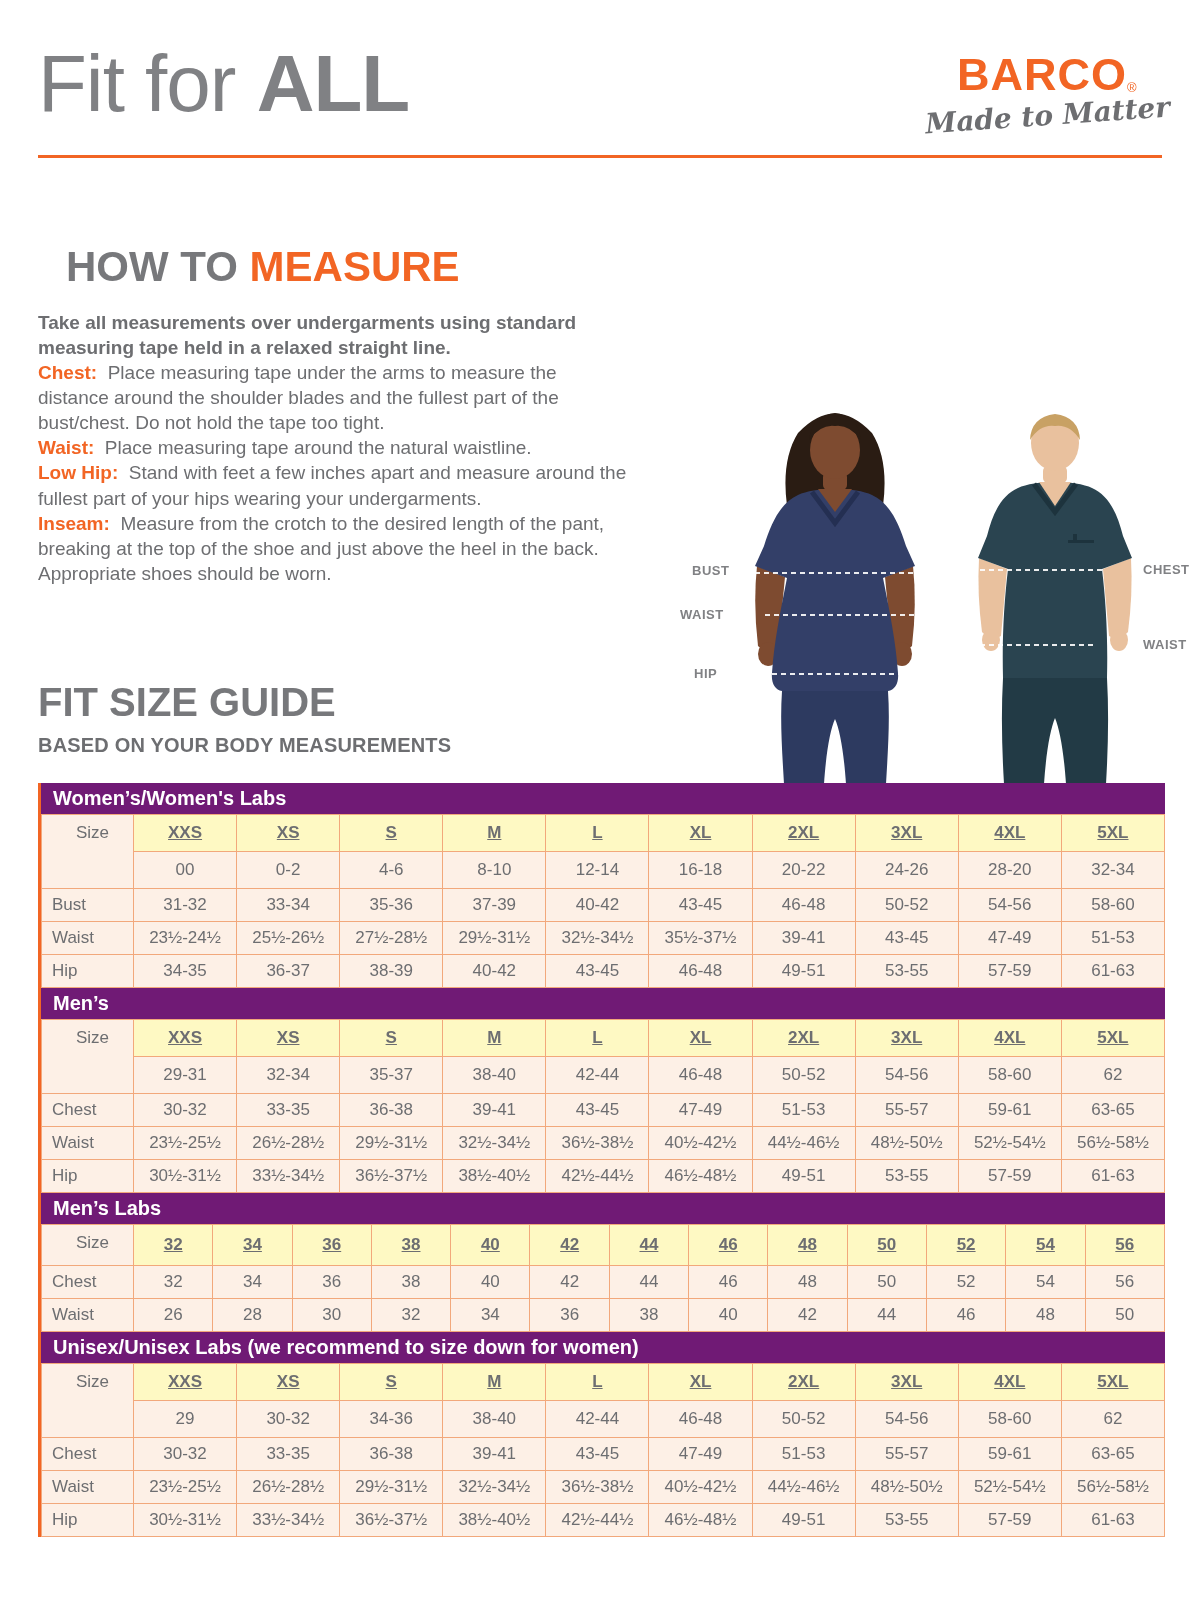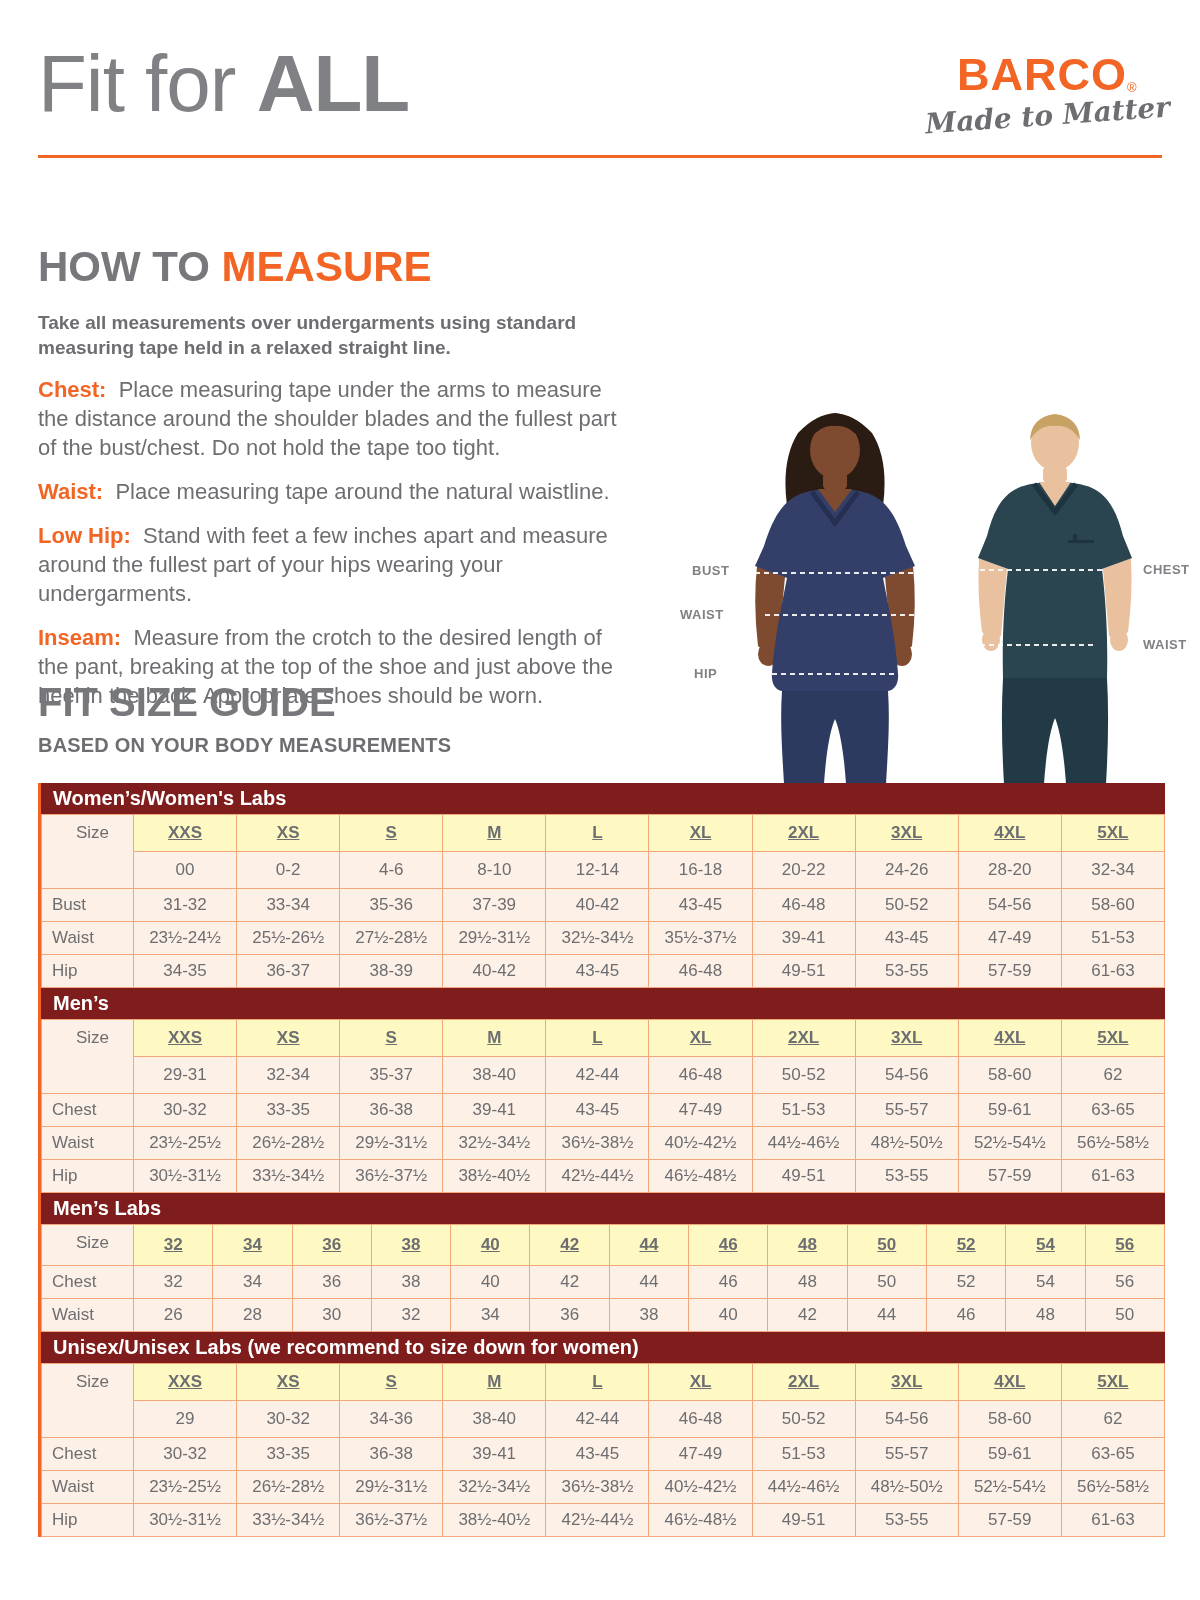--- a/index.html
+++ b/index.html
@@ -13,39 +13,39 @@
   .page-title .heavy{font-weight:700;}
   .title-rule{left:38px;top:155px;width:1124px;height:3px;background:#F26524;}
   .logo{right:30px;top:52px;text-align:center;}
   .logo-brand{font-size:45px;font-weight:700;color:#F26524;letter-spacing:1px;line-height:1;}
   .logo-reg{font-size:13px;vertical-align:-2px;font-weight:400;}
   .logo-tagline{font-family:"DejaVu Serif",serif;font-style:italic;font-weight:700;
         font-size:28px;color:#6D6E71;transform:rotate(-4deg);margin-top:2px;}
 
   
   .measure-block{left:38px;top:246px;width:600px;}
-  .measure-heading{font-size:42px;font-weight:700;line-height:1;}
+  .measure-heading{font-size:42px;font-weight:700;line-height:1;margin-left:28px;}
   .measure-heading .gray{color:#77787B;}
   .measure-heading .orange{color:#F26524;}
   .measure-intro{margin-top:22px;width:568px;font-size:19px;font-weight:700;color:#6D6E71;line-height:1.32;}
-  .measure-item{margin-top:15px;width:590px;font-size:22px;color:#6D6E71;line-height:1.32;}
+  .measure-item{width:590px;font-size:19px;color:#6D6E71;line-height:1.32;}
   .m-label{color:#F26524;font-weight:700;}
 
   
   .figure-area{left:660px;top:388px;width:540px;height:396px;}
   .fig-label{position:absolute;font-size:13px;font-weight:700;color:#808184;letter-spacing:.5px;}
 
   
   .guide-head{left:38px;top:682px;}
   .guide-title{font-size:40px;font-weight:700;color:#77787B;line-height:1;}
   .guide-sub{font-size:20px;font-weight:700;color:#6D6E71;margin-top:12px;letter-spacing:.2px;}
 
   
   .tables-block{left:38px;top:783px;width:1124px;border-left:3px solid #F26524;}
-  .banner{background:#7f1d1d;color:#ffffff;font-weight:700;font-size:20px;
+  .banner{background:#701a75;color:#ffffff;font-weight:700;font-size:20px;
           padding:3px 0 4px 12px;line-height:24px;}
   table.size-table{width:100%;border-collapse:collapse;table-layout:fixed;}
   .size-table th,.size-table td{border:1px solid #F2A87B;font-size:17px;color:#6D6E71;
           text-align:center;background:#FDF0E6;height:32px;font-weight:400;padding:0 2px;}
   .size-table th.size-head{background:#fef9c3;font-weight:700;height:36px;text-decoration:underline;}
   .size-table th.corner{background:#FDF0E6;text-align:center;padding:8px 0 0 10px;
           vertical-align:top;font-weight:400;}
   .size-table td.num-cell{height:36px;}
   .size-table td.row-label{text-align:left;padding-left:10px;}
 </style>

